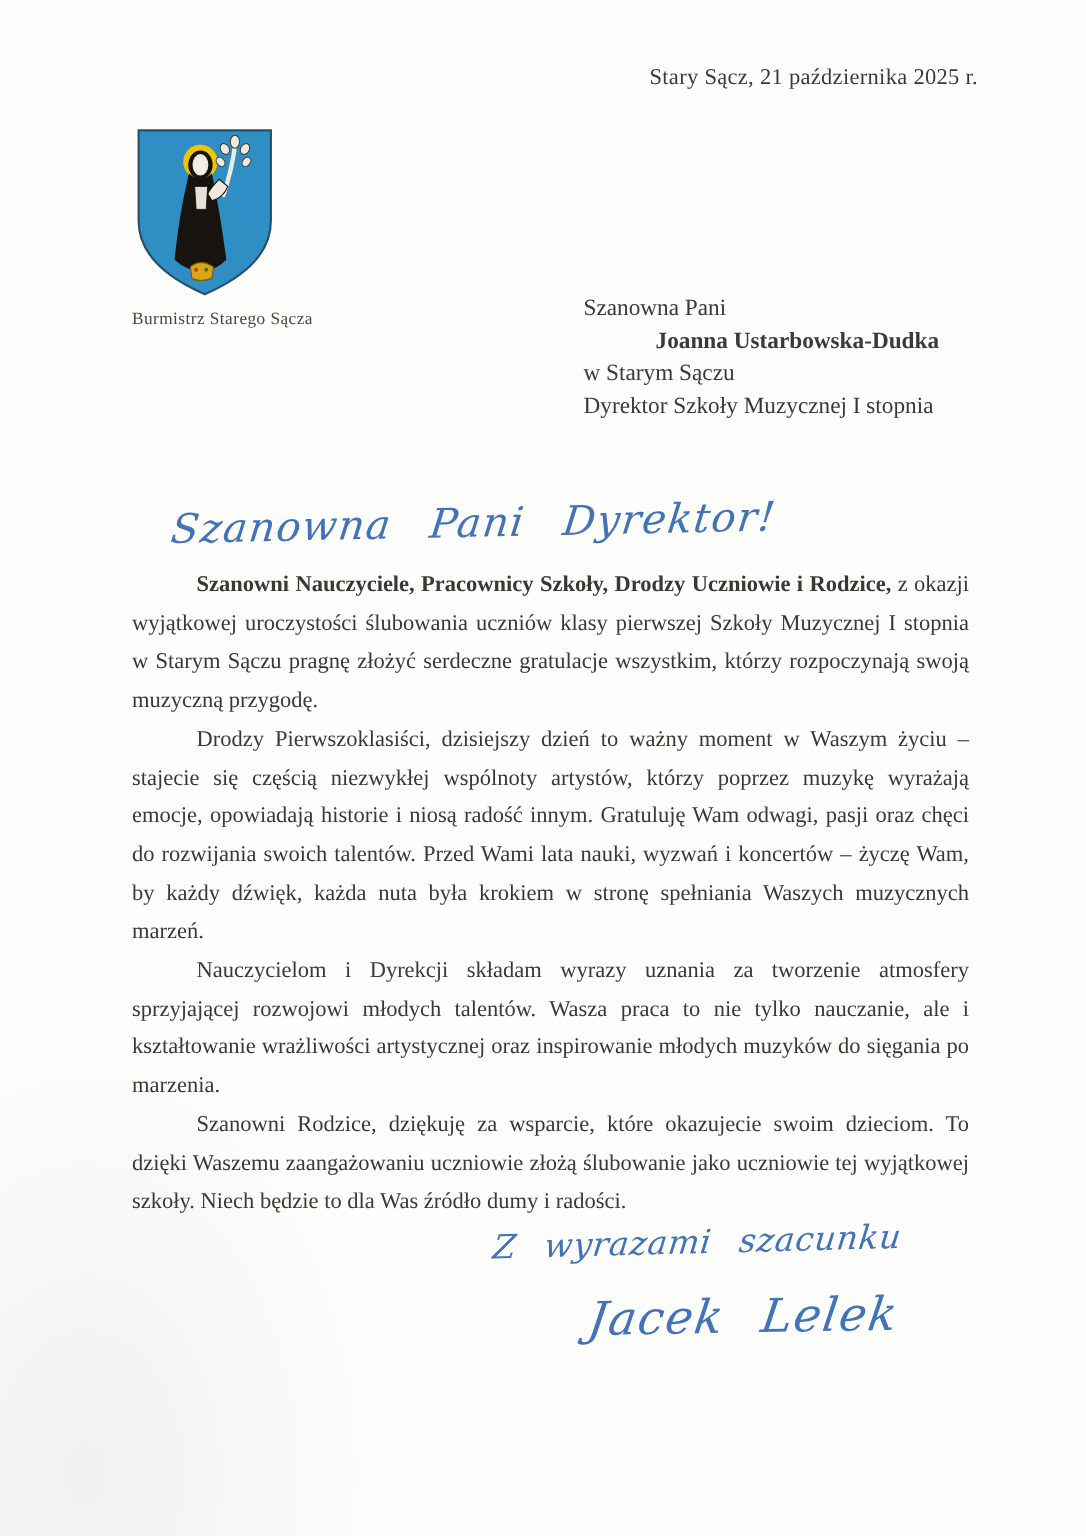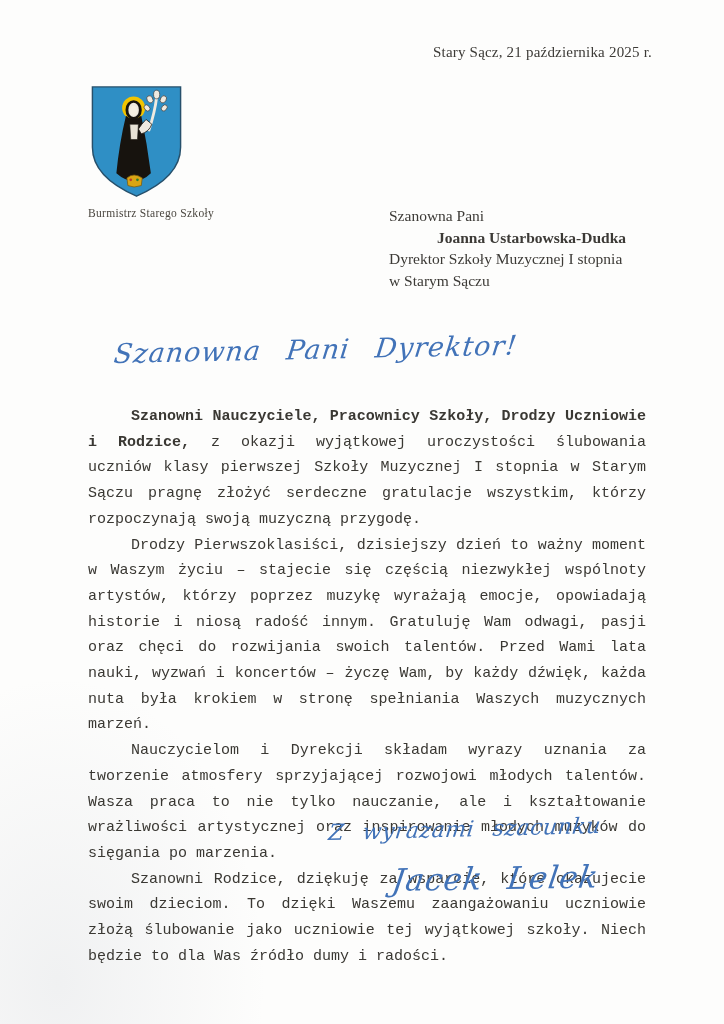--- a/index.html
+++ b/index.html
@@ -39,21 +39,21 @@
   }
   .crest-caption {
     margin-top: 8px;
     font-size: 11.5px;
     letter-spacing: 0.3px;
     color: #4a463f;
     white-space: nowrap;
   }
   .recipient {
     position: absolute;
-    top: 205px;
+    top: 195px;
     left: 389px;
     font-size: 15.5px;
     line-height: 21.5px;
     color: #3c3a36;
   }
   .recipient .name { font-weight: bold; margin-left: 48px; }
   .handwriting {
     position: absolute;
     font-family: "DejaVu Serif", serif;
     font-style: italic;
@@ -63,28 +63,27 @@
     top: 338px;
     left: 116px;
     font-size: 27px;
     word-spacing: 16px;
     letter-spacing: 1px;
     transform: rotate(-1.2deg) skewX(-8deg);
     transform-origin: left top;
   }
   .letter-body {
     position: absolute;
-    top: 404px;
+    top: 378px;
     left: 88px;
     width: 558px;
     font-size: 15px;
     line-height: 25.7px;
     text-align: justify;
     color: #3a3833;
-    font-family: Liberation Mono, monospace;
   }
   .letter-body p {
     margin: 0;
     text-indent: 43px;
   }
   .letter-body .lead-bold { font-weight: bold; }
   .hw-closing {
     top: 820px;
     left: 330px;
     font-size: 22px;
@@ -136,28 +135,28 @@
       <ellipse cx="47" cy="28" rx="3.6" ry="5.2" fill="#f5efe2"></ellipse>
 
       <path d="M43,42 L52,42 L51,58 L44,58 Z" fill="#e7e2d6" stroke="#17130e" stroke-width="0.6"></path>
 
       <g>
         <path d="M40,98 Q47,92 56,98 L55,106 Q47,109 41,106 Z" fill="#d9a514" stroke="#7a5a10" stroke-width="0.8"></path>
         <circle cx="44" cy="100" r="1.4" fill="#c0392b"></circle>
         <circle cx="51" cy="100" r="1.4" fill="#2e7d32"></circle>
       </g>
     </svg>
-    <div class="crest-caption">Burmistrz Starego Szkoły</div>
+    <div class="crest-caption">Burmistrz Starego Sącza</div>
   </div>
 
   <div class="recipient">
     <div>Szanowna Pani</div>
     <div class="name">Joanna Ustarbowska-Dudka</div>
+    <div>w Starym Sączu</div>
     <div>Dyrektor Szkoły Muzycznej I stopnia</div>
-    <div>w Starym Sączu</div>
   </div>
 
   <div class="handwriting hw-greeting">Szanowna Pani Dyrektor!</div>
 
   <div class="letter-body">
     <p><span class="lead-bold">Szanowni Nauczyciele, Pracownicy Szkoły, Drodzy Uczniowie i Rodzice,</span><span> z okazji wyjątkowej uroczystości ślubowania uczniów klasy pierwszej Szkoły Muzycznej I stopnia w Starym Sączu pragnę złożyć serdeczne gratulacje wszystkim, którzy rozpoczynają swoją muzyczną przygodę.</span></p>
     <p>Drodzy Pierwszoklasiści, dzisiejszy dzień to ważny moment w Waszym życiu – stajecie się częścią niezwykłej wspólnoty artystów, którzy poprzez muzykę wyrażają emocje, opowiadają historie i niosą radość innym. Gratuluję Wam odwagi, pasji oraz chęci do rozwijania swoich talentów. Przed Wami lata nauki, wyzwań i koncertów – życzę Wam, by każdy dźwięk, każda nuta była krokiem w stronę spełniania Waszych muzycznych marzeń.</p>
     <p>Nauczycielom i Dyrekcji składam wyrazy uznania za tworzenie atmosfery sprzyjającej rozwojowi młodych talentów. Wasza praca to nie tylko nauczanie, ale i kształtowanie wrażliwości artystycznej oraz inspirowanie młodych muzyków do sięgania po marzenia.</p>
     <p>Szanowni Rodzice, dziękuję za wsparcie, które okazujecie swoim dzieciom. To dzięki Waszemu zaangażowaniu uczniowie złożą ślubowanie jako uczniowie tej wyjątkowej szkoły. Niech będzie to dla Was źródło dumy i radości.</p>
   </div>

